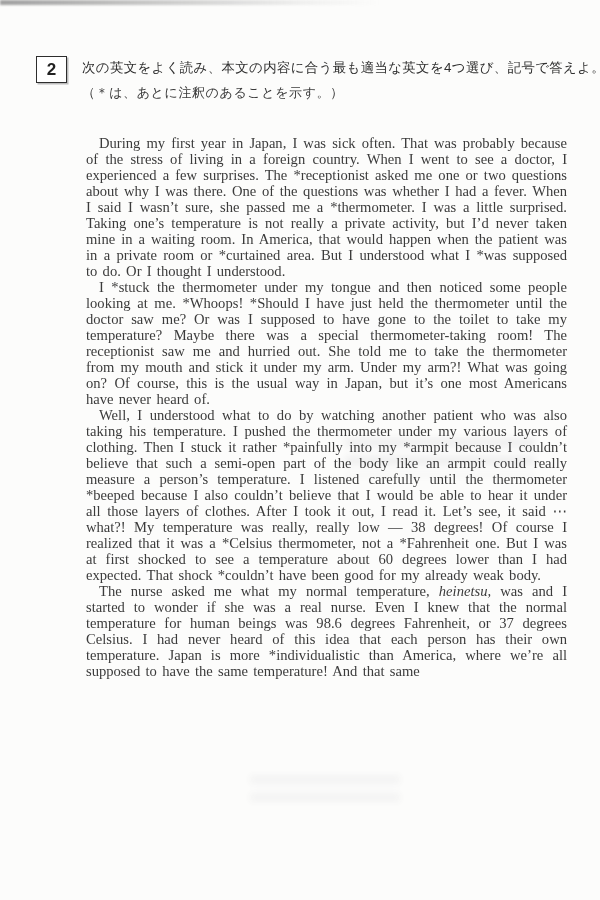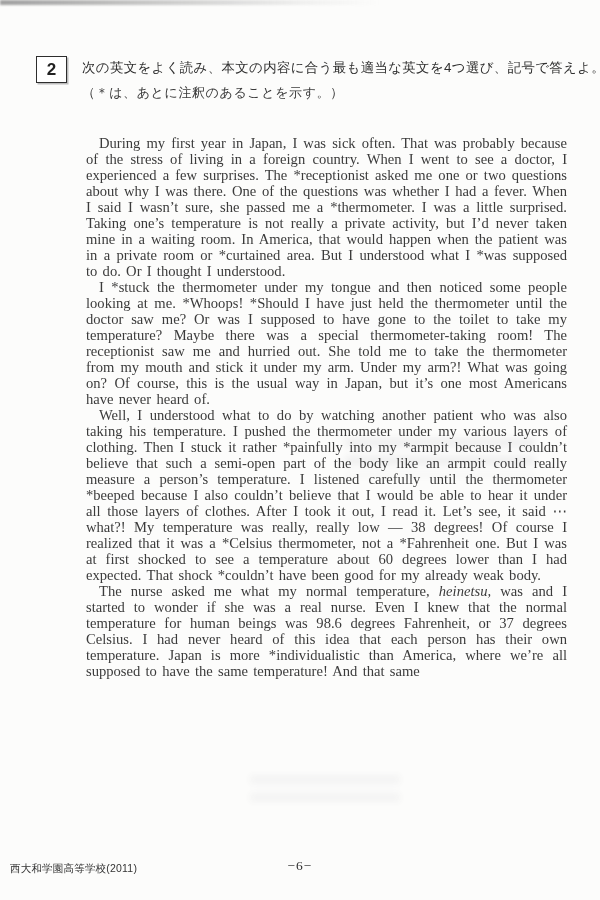--- a/index.html
+++ b/index.html
@@ -94,18 +94,14 @@
     </div>
   </div>
 
   <div class="passage">
     <p>During my first year in Japan, I was sick often.  That was probably because of the stress of living in a foreign country.  When I went to see a doctor, I experienced a few surprises.  The *receptionist asked me one or two questions about why I was there.  One of the questions was whether I had a fever.  When I said I wasn’t sure, she passed me a *thermometer.  I was a little surprised.  Taking one’s temperature is not really a private activity, but I’d never taken mine in a waiting room.  In America, that would happen when the patient was in a private room or *curtained area.  But I understood what I *was supposed to do.  Or I thought I understood.</p>
     <p>I *stuck the thermometer under my tongue and then noticed some people looking at me.  *Whoops!  *Should I have just held the thermometer until the doctor saw me?  Or was I supposed to have gone to the toilet to take my temperature?  Maybe there was a special thermometer-taking room!  The receptionist saw me and hurried out.  She told me to take the thermometer from my mouth and stick it under my arm.  Under my arm?!  What was going on?  Of course, this is the usual way in Japan, but it’s one most Americans have never heard of.</p>
     <p>Well, I understood what to do by watching another patient who was also taking his temperature.  I pushed the thermometer under my various layers of clothing.  Then I stuck it rather *painfully into my *armpit because I couldn’t believe that such a semi-open part of the body like an armpit could really measure a person’s temperature.  I listened carefully until the thermometer *beeped because I also couldn’t believe that I would be able to hear it under all those layers of clothes.  After I took it out, I read it.  Let’s see, it said ⋯ what?!  My temperature was really, really low — 38 degrees!  Of course I realized that it was a *Celsius thermometer, not a *Fahrenheit one.  But I was at first shocked to see a temperature about 60 degrees lower than I had expected.  That shock *couldn’t have been good for my already weak body.</p>
     <p><span>The nurse asked me what my normal temperature, </span><em>heinetsu,</em><span> was and I started to wonder if she was a real nurse.  Even I knew that the normal temperature for human beings was 98.6 degrees Fahrenheit, or 37 degrees Celsius.  I had never heard of this idea that each person has their own temperature.  Japan is more *individualistic than America, where we’re all supposed to have the same temperature!  And that same</span></p>
   </div>
 
-  <div class="footer">
-    <div class="school">西大和学園高等学校(2011)</div>
-    <div class="pagenum">−6−</div>
-  </div>
 
 </div>
 
 </body></html>

